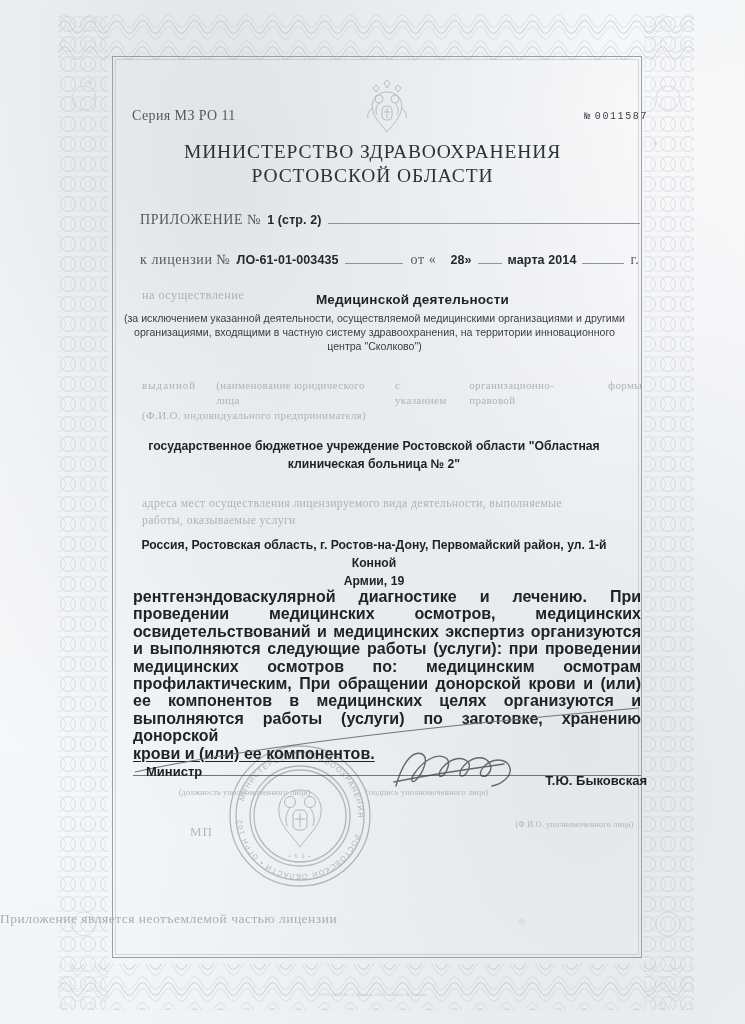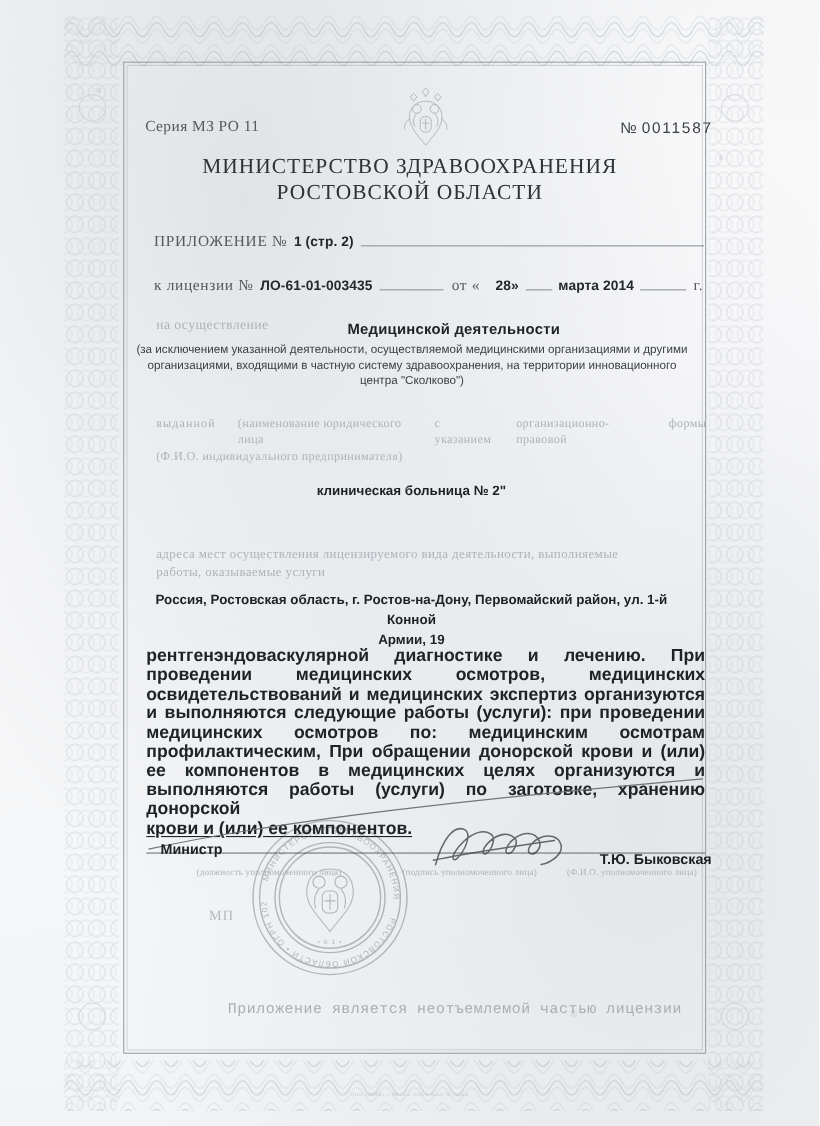--- a/index.html
+++ b/index.html
@@ -79,22 +79,22 @@
     justify-content: space-between;
     align-items: center;
   }
   .series {
     font-family: "Liberation Serif", serif;
     font-size: 14px;
     letter-spacing: .4px;
     color: #55585c;
   }
   .docnum {
-    font-family: Liberation Sans, sans-serif;
-    font-size: 14px;
+    font-family: Liberation Mono, monospace;
+    font-size: 10px;
     letter-spacing: 1.6px;
     color: #3c4044;
   }
   .docnum .nsign { letter-spacing: .5px; margin-right: 4px; }
 
   
   .emblem {
     position: absolute;
     top: 78px; left: 356px;
     width: 62px; height: 66px;
@@ -272,21 +272,21 @@
   .cap-row {
     position: absolute;
     top: 788px; left: 142px; width: 500px;
     display: flex;
     justify-content: space-between;
     font-size: 8.2px;
     letter-spacing: .2px;
   }
   .cap-row .c1 { width: 205px; text-align: center; }
   .cap-row .c2 { width: 150px; text-align: center; }
-  .cap-row .c3 { width: 135px; text-align: center; }
+  .cap-row .c3 { width: 135px; text-align: center; margin-top: 32px; }
 
   .mp {
     position: absolute;
     top: 824px; left: 190px;
     font-family: "Liberation Serif", serif;
     font-size: 13px;
     color: #b3b8bf;
     letter-spacing: 1px;
   }
 
@@ -305,22 +305,22 @@
     top: 742px; left: 226px;
     width: 148px; height: 148px;
     opacity: .33;
   }
   .stamp svg { width:100%; height:100%; display:block; }
 
   
   .footer-note {
     position: absolute;
     top: 911px; left: 0; width: 620px;
-    text-align: right;
-    font-family: Liberation Mono, monospace;
+    text-align: left;
+    font-family: Liberation Serif, serif;
     font-size: 13.5px;
     letter-spacing: .5px;
     color: #a9aeb5;
   }
   .microprint {
     position: absolute;
     top: 992px; left: 0; width: 745px;
     text-align: center;
     font-size: 4.5px;
     letter-spacing: .4px;
@@ -423,20 +423,21 @@
         <span class="kw">выданной</span>
         <span>(наименование юридического лица</span>
         <span>с указанием</span>
         <span>организационно-правовой</span>
         <span>формы</span>
       </div>
       <div>(Ф.И.О. индивидуального предпринимателя)</div>
     </div>
 
     <div class="orgname">
+      <div>государственное бюджетное учреждение Ростовской области "Областная</div>
       <div>клиническая больница № 2"</div>
     </div>
 
     <div class="addr-caption faint">
       <div>адреса мест осуществления лицензируемого вида деятельности, выполняемые</div>
       <div>работы, оказываемые услуги</div>
     </div>
 
     <div class="addr-value">
       <div>Россия, Ростовская область, г. Ростов-на-Дону, Первомайский район, ул. 1-й Конной</div>

